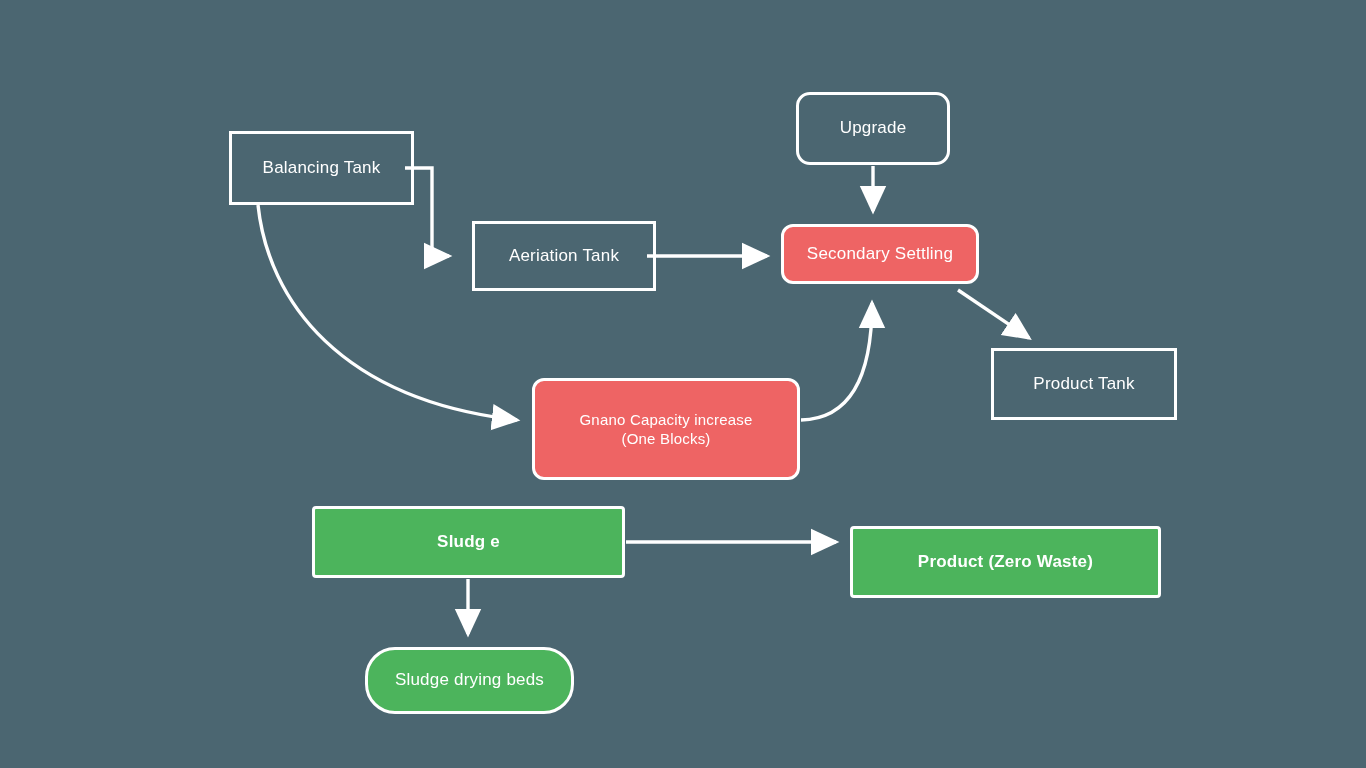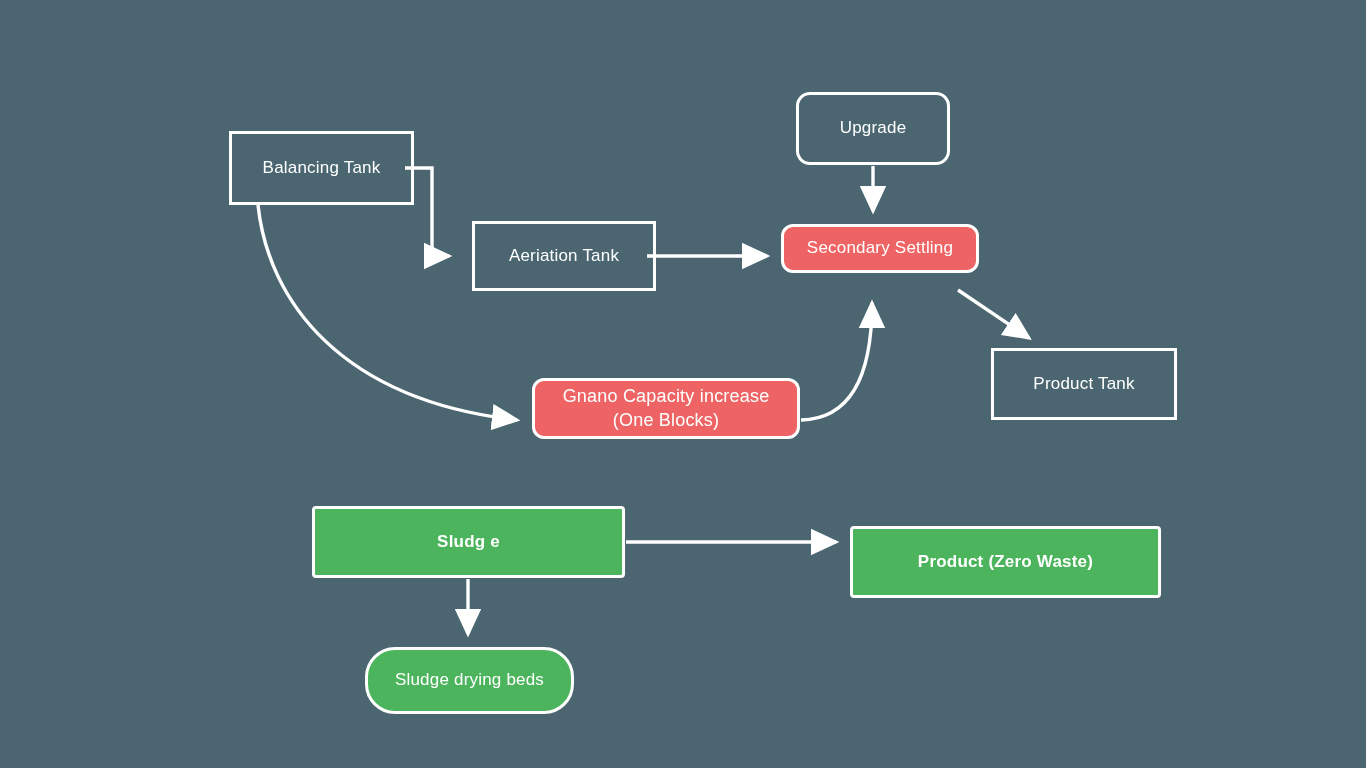--- a/index.html
+++ b/index.html
@@ -104,29 +104,29 @@
   </div>
 
   <div class="node v-outline" style="left:463px; top:221px; width:184px; height:70px; font-size:17px;">
     <span class="node-label">Aeriation Tank</span>
   </div>
 
   <div class="node v-outline-round" style="left:796px; top:92px; width:154px; height:73px; font-size:17px;">
     <span class="node-label">Upgrade</span>
   </div>
 
-  <div class="node v-red" style="left:781px; top:224px; width:198px; height:49px; font-size:17px;">
+  <div class="node v-red" style="left:781px; top:224px; width:198px; height:60px; font-size:17px;">
     <span class="node-label">Secondary Settling</span>
   </div>
 
   <div class="node v-outline" style="left:982px; top:348px; width:186px; height:72px; font-size:17px;">
     <span class="node-label">Product Tank</span>
   </div>
 
-  <div class="node v-red" style="left:532px; top:378px; width:268px; height:61px; font-size:18px;">
+  <div class="node v-red" style="left:532px; top:378px; width:268px; height:102px; font-size:15px;">
     <span class="node-label">Gnano Capacity increase
 (One Blocks)</span>
   </div>
 
   <div class="node v-green-round" style="left:312px; top:506px; width:313px; height:72px; font-size:17px;">
     <span class="node-label">Sludg e</span>
   </div>
 
   <div class="node v-green-round" style="left:850px; top:506px; width:311px; height:72px; font-size:17px;margin-top:20px;">
     <span class="node-label">Product (Zero Waste)</span>

